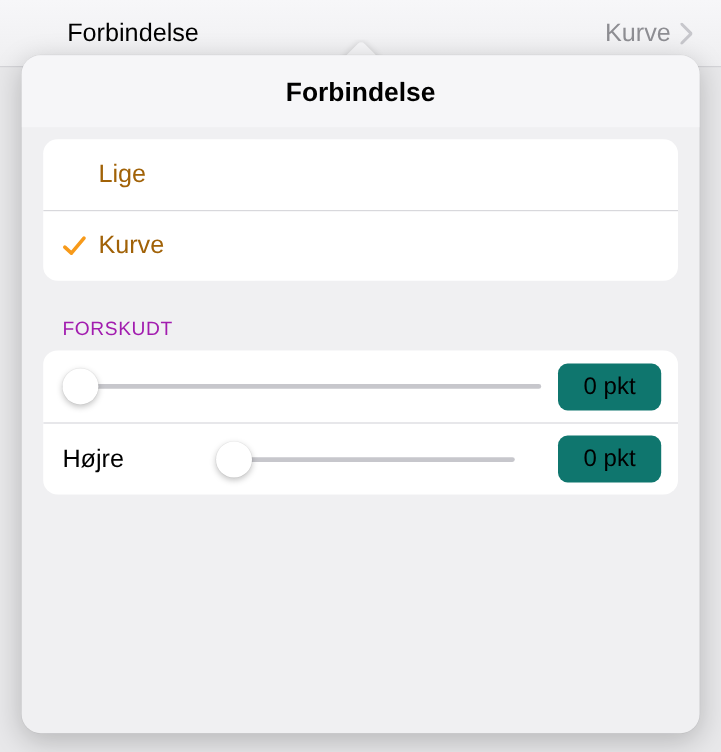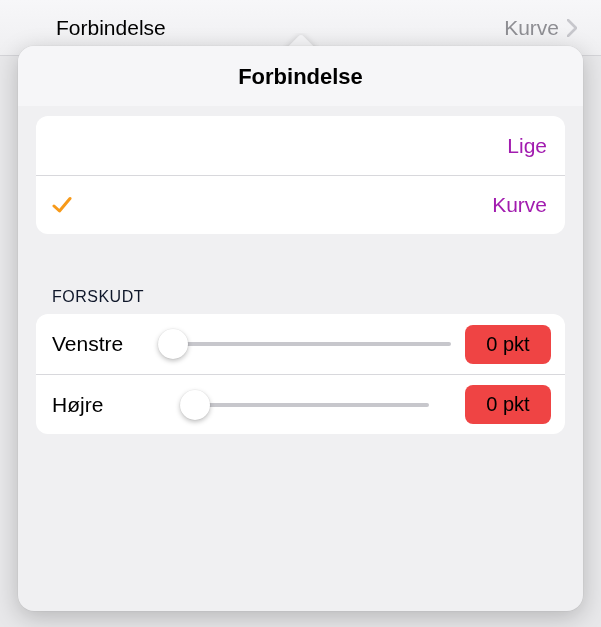--- a/index.html
+++ b/index.html
@@ -120,32 +120,30 @@
       justify-content: flex-start;
       align-items: center;
     }
     .check-icon {
       width: 20px;
       height: 20px;
       color: #f79a1a;
     }
     .option-label {
       font-size: 21px;
-      color: #a21caf;
+      color: #a16207;
       flex: 1;
-      text-align: right;
     }
 
     .section-header {
       font-size: 16px;
-      color: #0f172a;
+      color: #a21caf;
       letter-spacing: 0.5px;
       text-transform: uppercase;
       padding: 32px 16px 8px;
-      margin-top: 22px;
     }
 
     .slider-list {
       background: #fff;
       border-radius: 12px;
       overflow: hidden;
     }
     .slider-row {
       display: flex;
       align-items: center;
@@ -183,21 +181,21 @@
       width: 30px;
       height: 30px;
       background: #fff;
       border-radius: 50%;
       box-shadow: 0 2px 5px rgba(0,0,0,0.25), 0 0 0 0.5px rgba(0,0,0,0.05);
       left: 0;
       transform: translateX(-50%);
       margin-left: 15px;
     }
     .slider-value-pill {
-      background: #ef4444;
+      background: #0f766e;
       border-radius: 8px;
       padding: 8px 12px;
       font-size: 20px;
       color: #000;
       width: 86px;
       text-align: center;
       flex-shrink: 0;
     }
   </style>
 </head>
@@ -235,21 +233,20 @@
             </span>
           </span>
           <span class="option-label">Kurve</span>
         </div>
       </div>
 
       <div class="section-header">FORSKUDT</div>
 
       <div class="slider-list">
         <div class="slider-row">
-          <span class="slider-label">Venstre</span>
           <div class="slider-track-wrap">
             <div class="slider-track"></div>
             <div class="slider-thumb"></div>
           </div>
           <div class="slider-value-pill">0 pkt</div>
         </div>
         <div class="slider-row">
           <span class="slider-label">Højre</span>
           <div class="slider-track-wrap">
             <div class="slider-track"></div>

